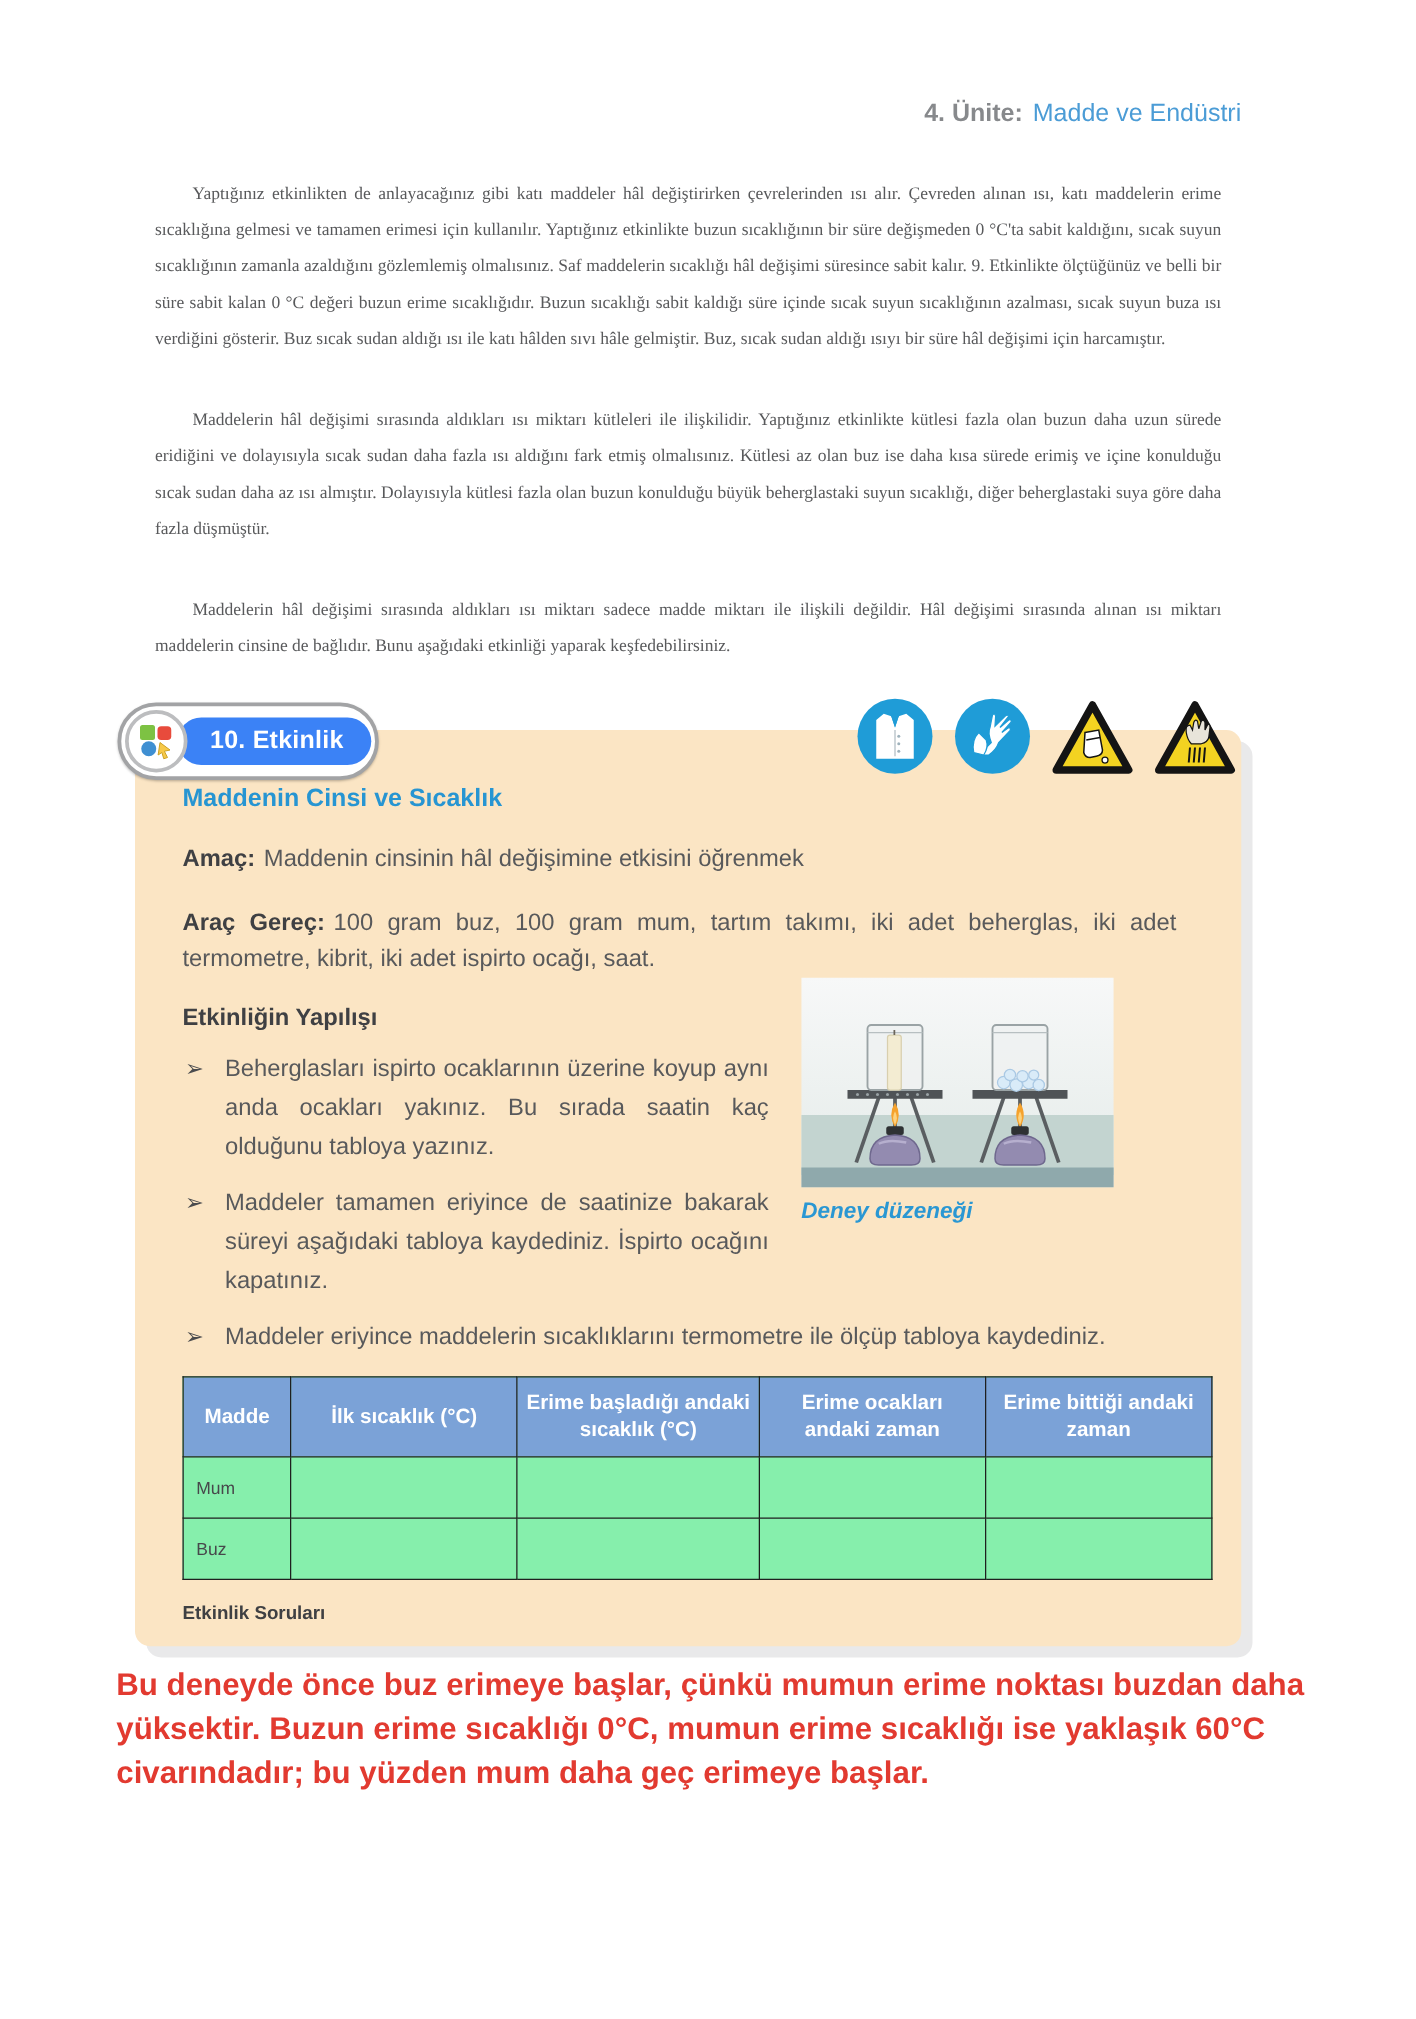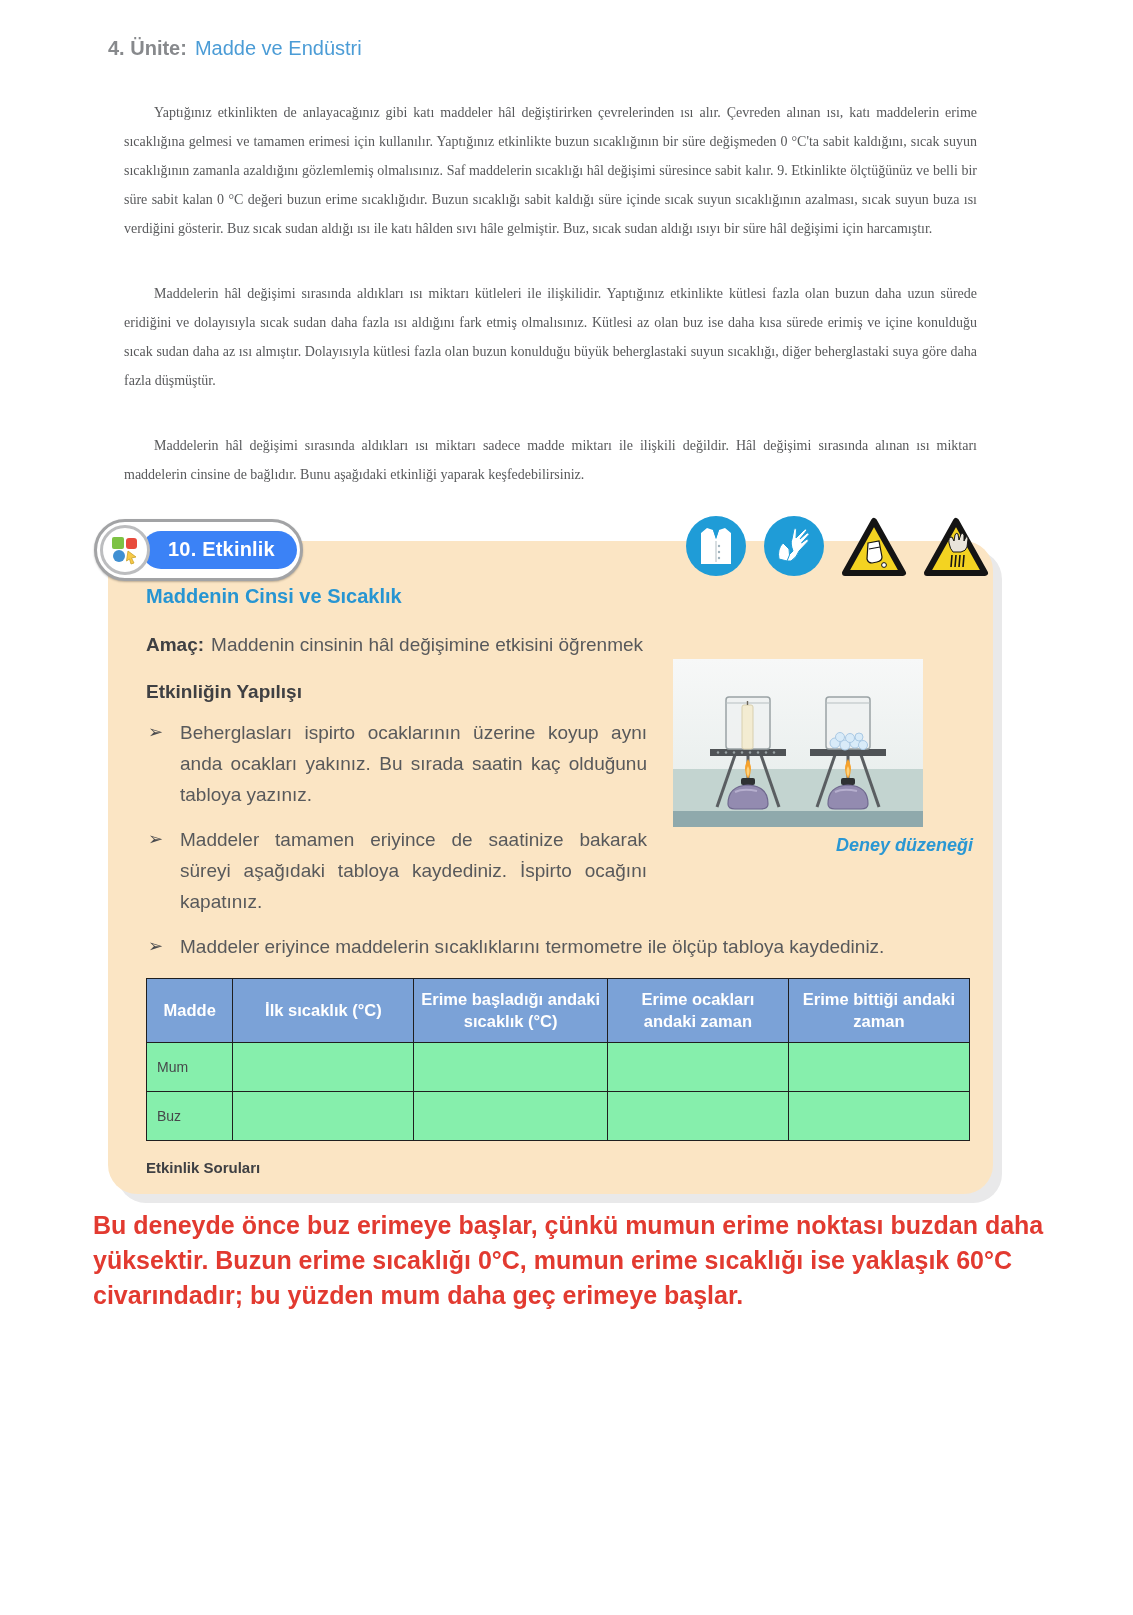--- a/index.html
+++ b/index.html
@@ -1,45 +1,45 @@
 <!DOCTYPE html>
 <html lang="tr"><head>
 <meta charset="utf-8">
 <style>
   html,body{margin:0;padding:0;background:#ffffff;}
   body{font-family:"Liberation Sans", sans-serif; color:#58595b; width:1133px;}
   .page{position:relative; width:1133px; min-height:1615px; padding:0 0 40px 0; overflow:hidden;}
   .content{width:885px; margin-left:108px;}
 
   
-  .page-header{margin-top:37px; font-size:20px; font-weight:bold;}
+  .page-header{margin-top:80px; text-align:right; font-size:20px; font-weight:bold;}
   .unit-label{color:#87898c; margin-right:8px;}
   .unit-title{color:#4b9cd6; font-weight:normal;}
 
   
   .body-par{margin:16px; margin-top:30px; font-size:14px; line-height:29px; text-align:justify; text-indent:30px; color:#58595b;font-family:Liberation Serif, serif;}
   .body-par.first{margin-top:38px;}
   .body-par.gap{margin-top:36px;}
 
   
   .activity-wrap{position:relative; margin-top:52px; width:885px;}
-  .activity-box{position:relative; background:#fbe5c4; border-radius:29px; box-shadow:9px 9px 0 #e9e9ea; padding:30px 20px 18px 38px; min-height:590px;}
+  .activity-box{position:relative; background:#fbe5c4; border-radius:12px; box-shadow:9px 9px 0 #e9e9ea; padding:30px 52px 18px 38px; min-height:590px;}
   .badge{position:absolute; top:-22px; left:-14px; display:flex; align-items:center; background:#ffffff; border:3px solid #a2a3a5; border-radius:999px; padding:3px; box-shadow:0 1px 2px rgba(0,0,0,.25); z-index:3;}
   .badge-circle{width:44px; height:44px; border-radius:50%; background:#ffffff; border:3px solid #bcbdbf; display:flex; align-items:center; justify-content:center; margin-right:-8px; z-index:2;}
   .badge-pill{background:#3b82f6; color:#fff; font-weight:bold; font-size:20px; padding:7px 22px 8px 26px; border-radius:999px; letter-spacing:.2px;}
   .safety{position:absolute; top:-26px; right:4px; display:flex; align-items:flex-end; gap:16px; z-index:3;}
   .safety svg{display:block;}
 
   .act-title{margin:14px 0 0 0; font-size:20px; font-weight:bold; color:#2795d2;}
   .act-par{margin:0; margin-top:22px; font-size:19px; line-height:29px; text-align:justify; color:#58595b;}
   .lbl{font-weight:bold; color:#3f4043; margin-right:7px;}
   .sub-head{margin:0; margin-top:22px; font-size:19px; font-weight:bold; color:#3f4043;}
 
   
-  .fig{float:right; width:300px; margin:4px 0 6px 26px;text-align:right;}
+  .fig{float:right; width:300px; margin:4px 0 6px 26px;}
   .fig svg{display:block; width:250px; height:168px;}
   .fig-caption{margin-top:8px; font-size:18px; font-style:italic; font-weight:bold; color:#2a97d3;}
 
   
   .steps{margin-top:10px;}
   .step{position:relative; margin-top:14px; padding-left:34px; font-size:19px; line-height:31px; text-align:justify; color:#58595b;}
   .step::before{content:"➢"; position:absolute; left:2px; top:0; color:#4a4b4e; font-size:18px;}
 
   
   table.act-table{border-collapse:collapse; width:824px; margin-top:16px; background:#86efac;}
@@ -115,20 +115,23 @@
         </svg>
       </div>
 
       <div class="activity-box clearfix">
         <h3 class="act-title">Maddenin Cinsi ve Sıcaklık</h3>
 
         <p class="act-par">
           <span class="lbl">Amaç:</span><span>Maddenin cinsinin hâl değişimine etkisini öğrenmek</span>
         </p>
 
+        <p class="act-par">
+          <span class="lbl">Araç Gereç:</span><span>100 gram buz, 100 gram mum, tartım takımı, iki adet beherglas, iki adet termometre, kibrit, iki adet ispirto ocağı, saat.</span>
+        </p>
 
         <figure class="fig" style="margin-block:0;">
           <svg viewBox="0 0 250 168">
             <defs>
               <linearGradient id="bgg" x1="0" y1="0" x2="0" y2="1">
                 <stop offset="0" stop-color="#f7f8f8"></stop>
                   <stop offset="1" stop-color="#e4ebe9"></stop>
               </linearGradient>
             </defs>
             <rect width="250" height="168" fill="url(#bgg)"></rect>

